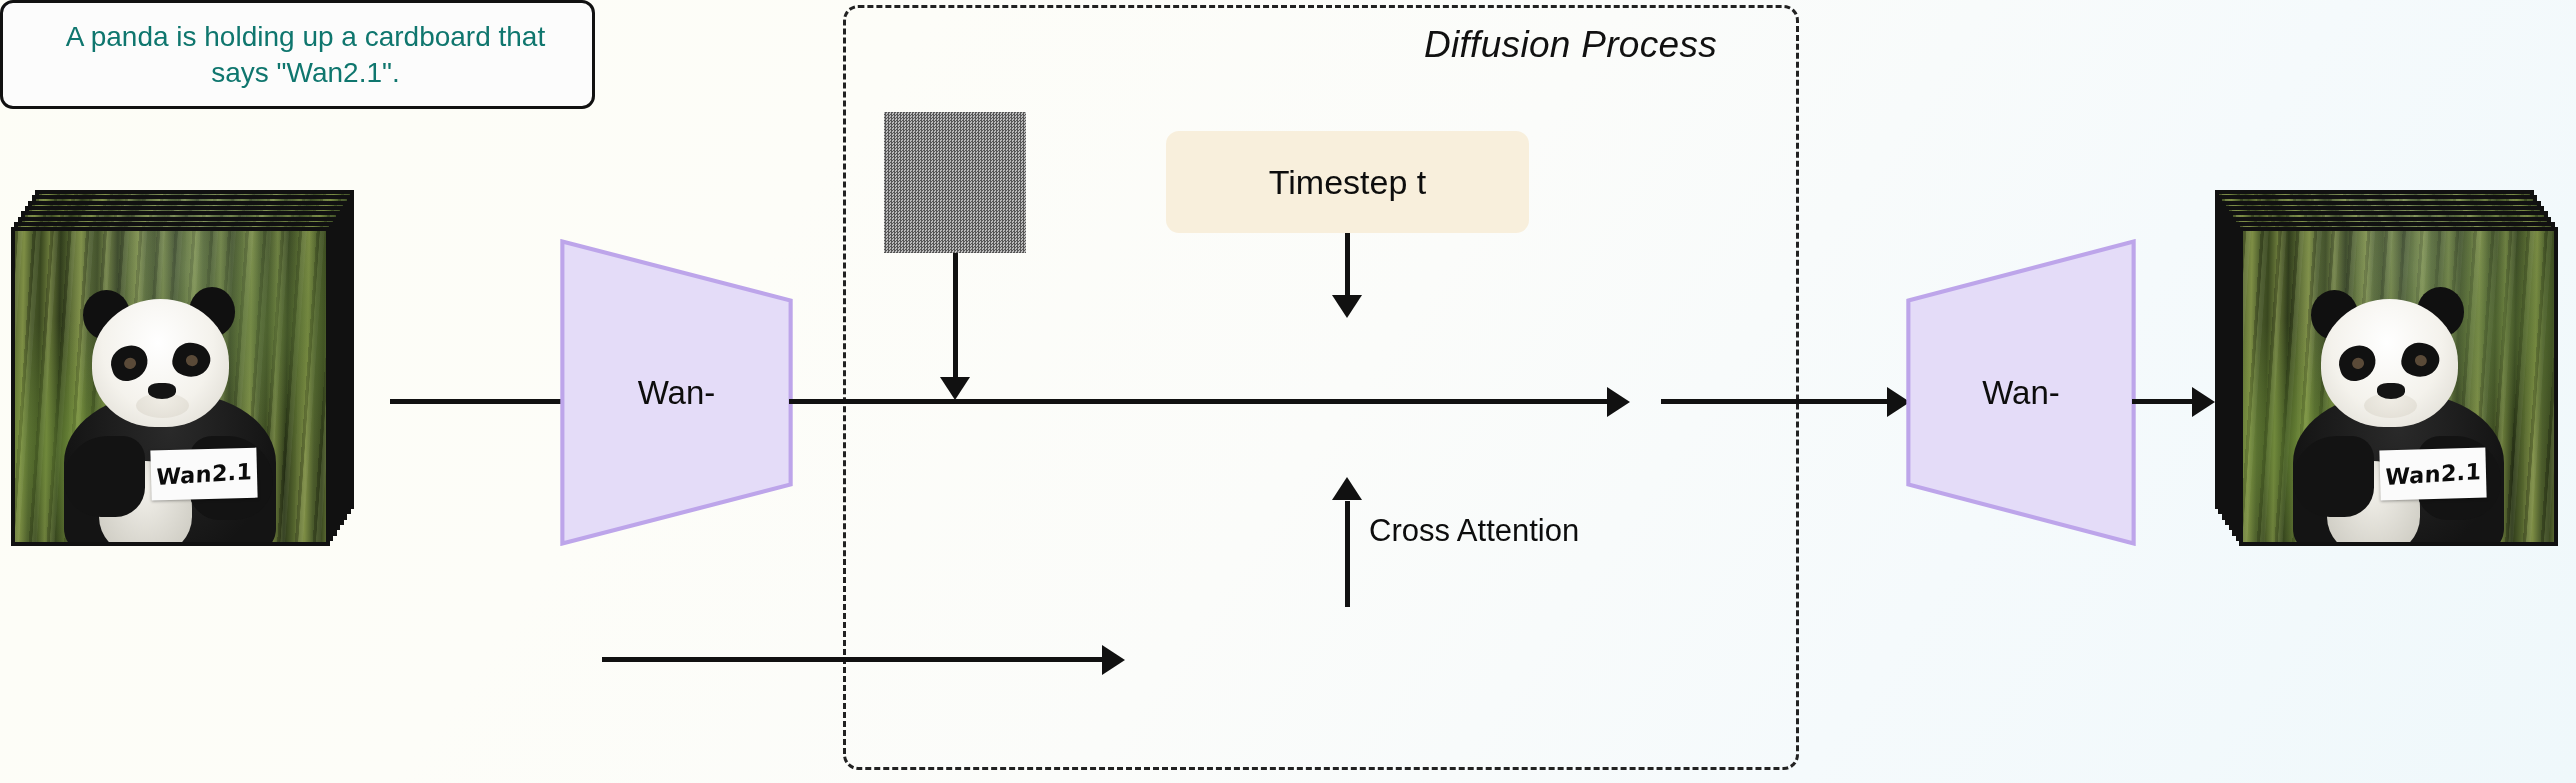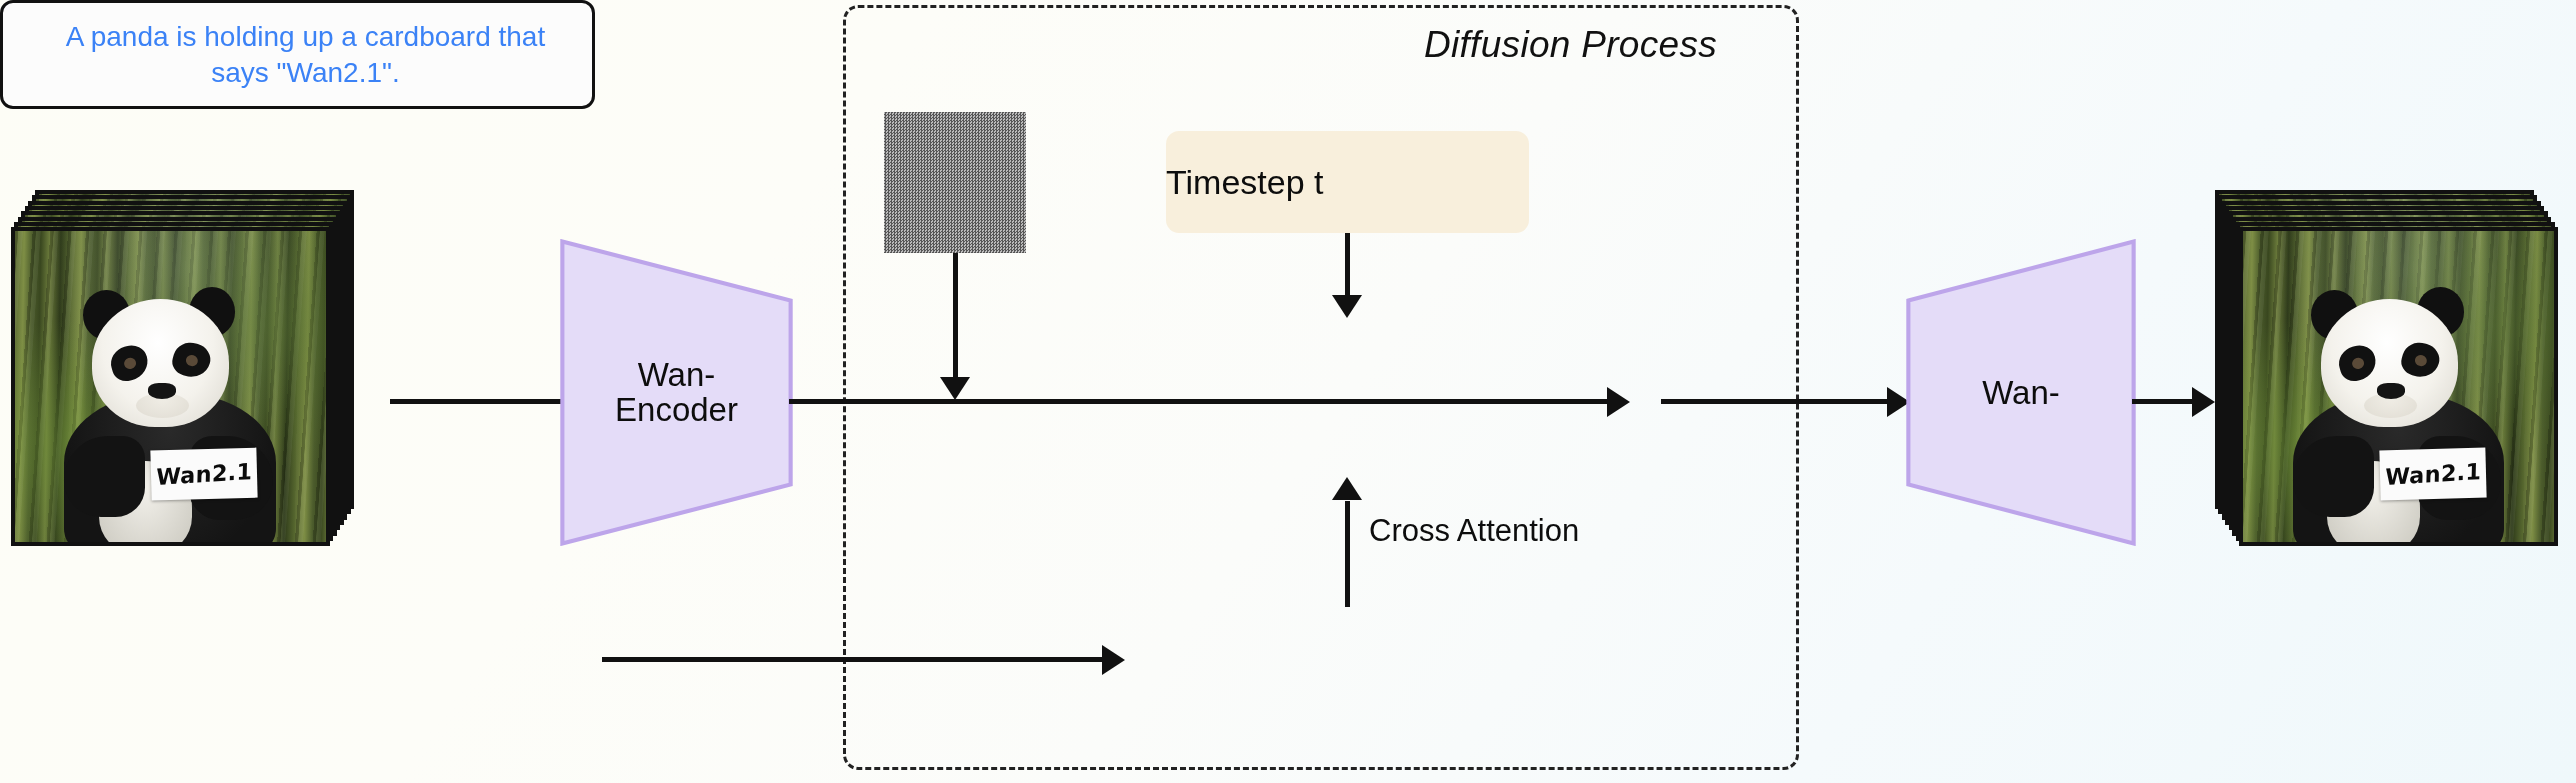--- a/index.html
+++ b/index.html
@@ -188,20 +188,21 @@
     line-height: 1.08;
     color: #0d0d0d;
     pointer-events: none;
   }
 
   
   .box {
     position: absolute;
     display: flex;
     align-items: center;
+    justify-content: center;
     box-sizing: border-box;
   }
   #dit-box {
     left: 1048px; top: 319px;
     width: 613px; height: 158px;
     background: #dce8f7;
     border: 3px solid #5b9bd5;
     border-radius: 20px;
   }
   #dit-text {
@@ -239,21 +240,21 @@
     border-radius: 13px;
     display: flex;
     align-items: center;
     justify-content: center;
     box-sizing: border-box;
     text-align: center;
   }
   #prompt-text {
     font-size: 28px;
     line-height: 1.28;
-    color: #3b82f6;
+    color: #0f766e;
     padding: 0 24px;
     margin-left: 16px;
   }
 
   
   #noise-patch {
     left: 884px; top: 112px;
     width: 142px; height: 141px;
     background-color: #8a8a8a;
     background-image:
@@ -374,21 +375,20 @@
 
   <div class="h-line" style="left:390px; top:399px; width:177px;"></div>
   <div class="arrow-r" style="left:562px; top:387px;"></div>
 
   <div class="abs trap-wrap" style="left:560px; top:239px; width:233px; height:307px;">
     <svg width="233" height="307" viewBox="0 0 395 520" style="position:absolute;left:0;top:0;">
       <polygon points="4,4 391,104 391,416 4,516" fill="#e4dcf8" stroke="#bda5ea" stroke-width="7"></polygon>
     </svg>
     <div class="trap-label">
       <div>Wan-</div>
-      <div>Encoder</div>
     </div>
   </div>
 
   <div class="h-line" style="left:789px; top:399px; width:824px;"></div>
   <div class="arrow-r" style="left:1607px; top:387px;"></div>
 
   <div class="abs" id="noise-patch"></div>
 
   <div class="v-line" style="left:953px; top:253px; height:126px;"></div>
   <div class="arrow-d" style="left:940px; top:377px;"></div>

